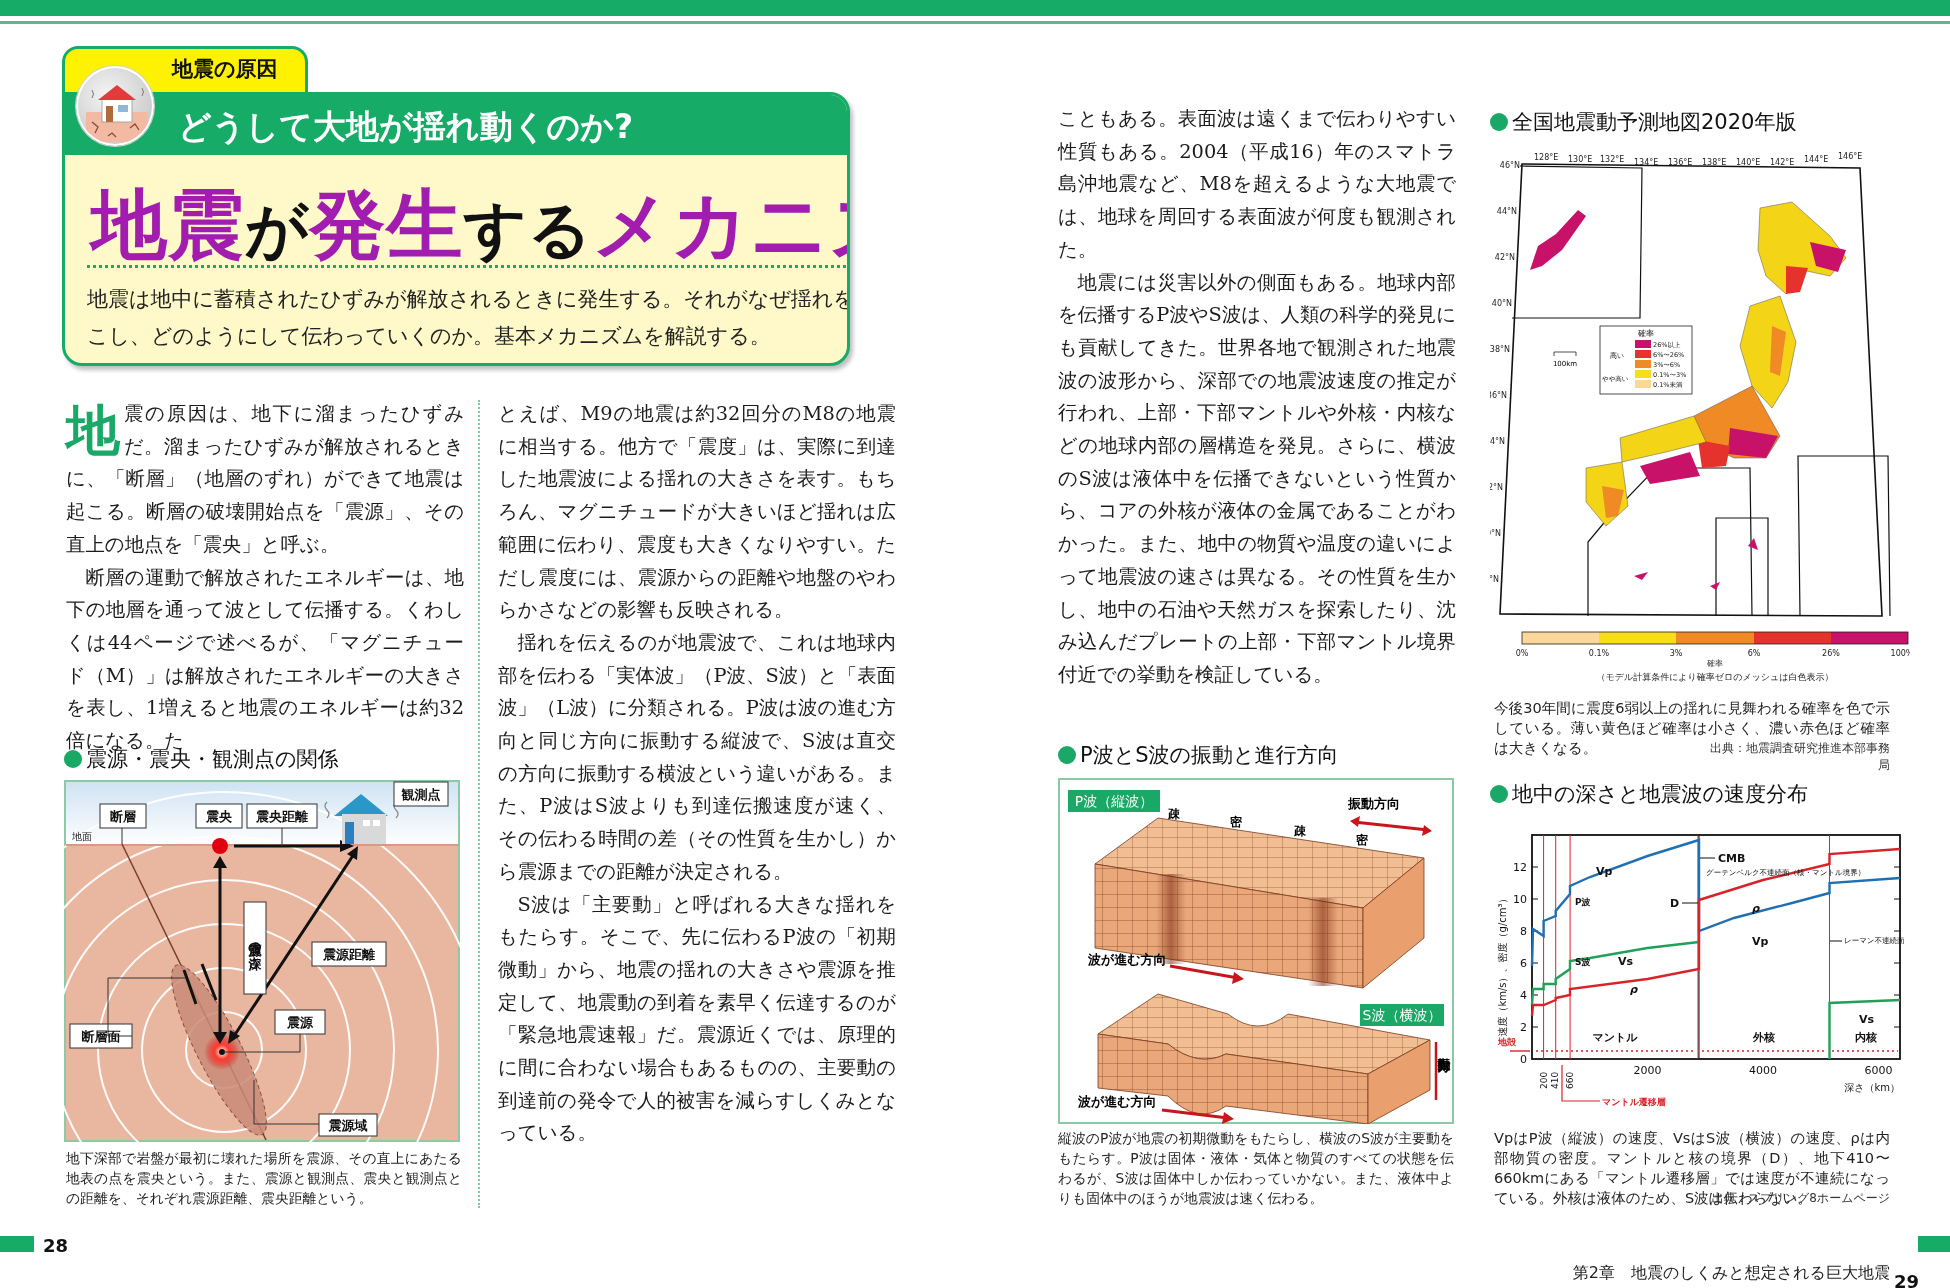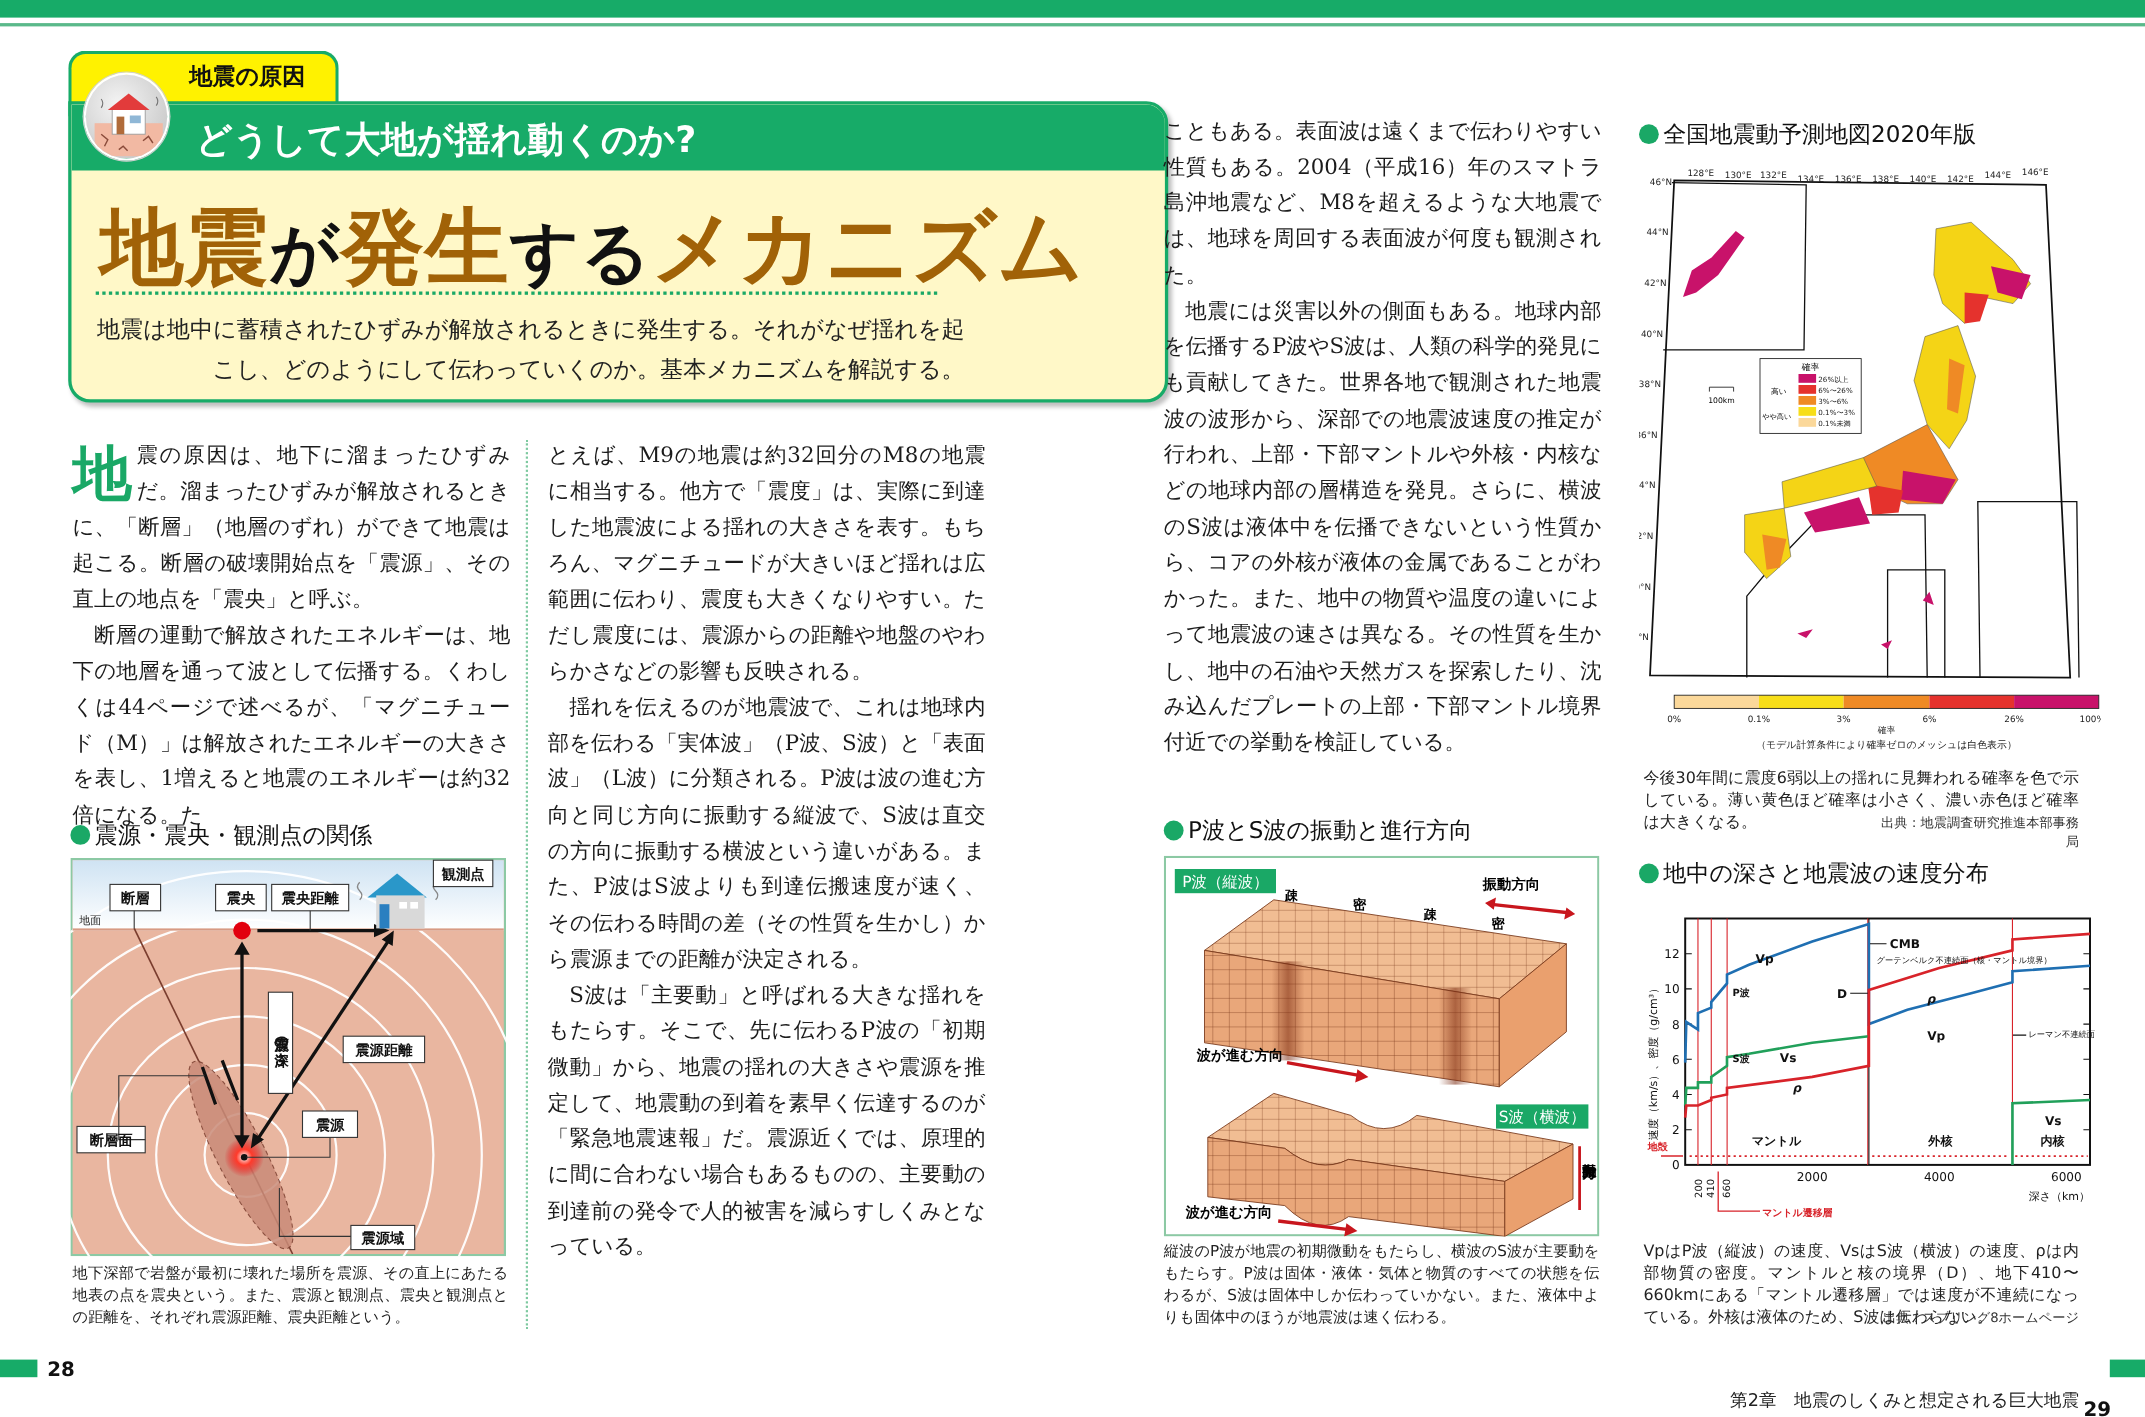--- a/index.html
+++ b/index.html
@@ -5,25 +5,25 @@
   * { box-sizing: border-box; margin: 0; padding: 0; }
   html, body { width: 1950px; height: 1288px; background: #ffffff; overflow: hidden; }
   body { position: relative; font-family: "DejaVu Sans", "Liberation Sans", sans-serif; color: #1a1a1a; }
   .abs { position: absolute; }
   .topbar { left: 0; top: 0; width: 1950px; height: 16px; background: #17ab68; }
   .topline { left: 0; top: 21px; width: 1950px; height: 3px; background: #5ab98a; }
 
   
   .hdr-tab { left: 62px; top: 46px; width: 246px; height: 60px; background: #fff200; border: 3px solid #17ab68; border-bottom: none; border-radius: 16px 16px 0 0; }
   .hdr-tab-label { left: 172px; top: 55px; font-size: 21px; font-weight: bold; color: #111; }
-  .hdr-box { left: 62px; top: 92px; width: 1000px; height: 274px; border: 3px solid #17ab68; border-radius: 0 20px 20px 20px; background: #fff8c8; box-shadow: 3px 4px 4px rgba(0,0,0,0.25); overflow: hidden; text-align: right; }
+  .hdr-box { left: 62px; top: 92px; width: 788px; height: 274px; border: 3px solid #17ab68; border-radius: 0 20px 20px 20px; background: #fff8c8; box-shadow: 3px 4px 4px rgba(0,0,0,0.25); overflow: hidden; }
   .hdr-band { left: 0; top: 0; width: 100%; height: 60px; background: #17ab68; }
   .hdr-sub { left: 113px; top: 10px; font-size: 33px; font-weight: bold; color: #ffffff; }
   .hdr-title { left: 26px; top: 80px; font-size: 76px; font-weight: bold; letter-spacing: 1px; white-space: nowrap; }
-  .hdr-title .g { color: #a16207; }
+  .hdr-title .g { color: #a21caf; }
   .hdr-title .k { color: #111; font-size: 62px; }
   .hdr-dots { left: 22px; top: 170px; width: 765px; border-top: 3px dotted #1aa866; }
   .hdr-lede { left: 22px; top: 186px; width: 790px; font-size: 21px; line-height: 37px; color: #222; }
   .icon-circle { left: 76px; top: 66px; width: 78px; height: 80px; border-radius: 50%; background: radial-gradient(circle at 40% 35%, #f4f4f4, #bdbdbd); border: 2px solid #ffffff; box-shadow: 0 0 0 1px #cfcfcf; overflow: hidden; z-index: 3; }
 
   
   .col { font-family: "DejaVu Serif", "Liberation Serif", serif; font-size: 19.4px; line-height: 32.7px; color: #1b1b1b; text-align: justify; }
   .col p { text-indent: 1em; }
   .col p.noind { text-indent: 0; }
   .dropcap { float: left; font-family: "DejaVu Sans", sans-serif; font-weight: bold; font-size: 54px; line-height: 62px; color: #1aa866; margin-right: 4px; margin-top: 2px; }

